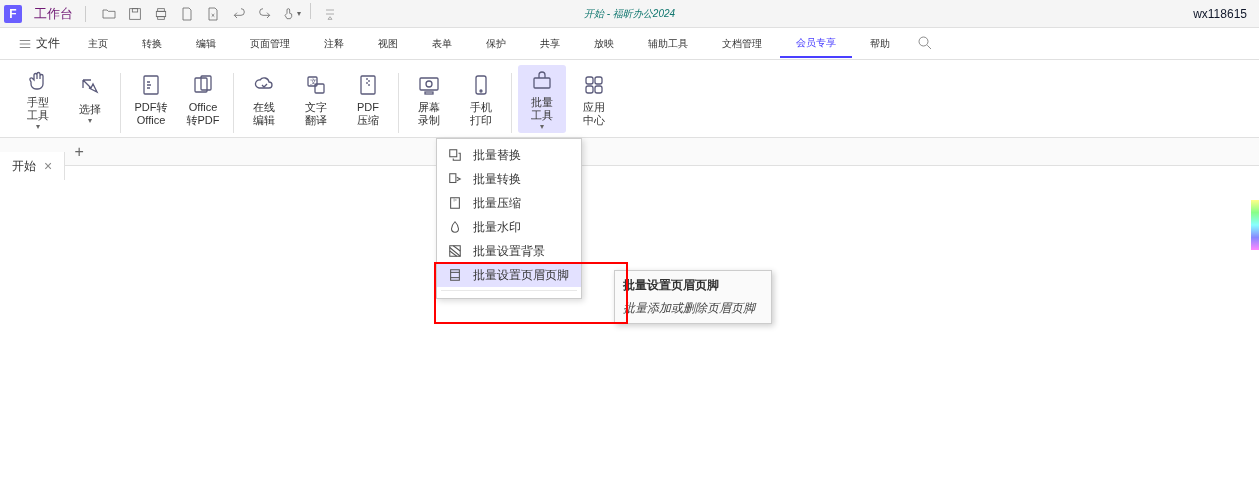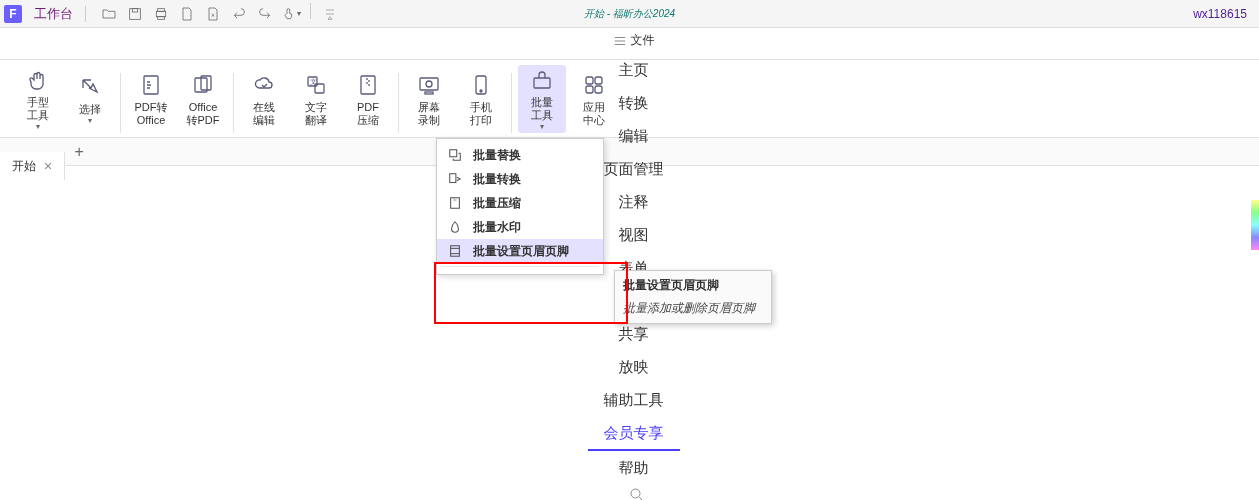--- a/index.html
+++ b/index.html
@@ -7,27 +7,27 @@
 
 
 .titlebar { height: 28px; background: #f5f5f5; display: flex; align-items: center; padding: 0 4px; border-bottom: 1px solid #e0e0e0; }
 .logo { width: 18px; height: 18px; background: #6b5fff; border-radius: 2px; display: flex; align-items: center; justify-content: center; color: #fff; font-weight: bold; font-size: 12px; margin-right: 4px; }
 .worktab { font-size: 13px; color: #701a75; padding: 0 8px; }
 .tb-icons { display: flex; gap: 4px; margin-left: 8px; }
 .tb-icon { width: 22px; height: 22px; display: flex; align-items: center; justify-content: center; color: #666; cursor: pointer; }
 .tb-icon svg { width: 16px; height: 16px; stroke: #666; fill: none; stroke-width: 1.2; }
 .tb-sep { width: 1px; height: 16px; background: #ccc; margin: 0 4px; }
 .title-center { position: absolute; left: 50%; transform: translateX(-50%); font-size: 10px; color: #0f766e; font-style: italic; }
-.title-right { margin-left: auto; font-size: 12px; color: #4c1d95; padding-right: 8px; }
-
-
-.menubar { height: 32px; display: flex; align-items: center; border-bottom: 1px solid #e0e0e0; padding-left: 8px; gap: 2px; flex-direction: column; }
+.title-right { margin-left: auto; font-size: 12px; color: #0f172a; padding-right: 8px; }
+
+
+.menubar { height: 32px; display: flex; align-items: center; border-bottom: 1px solid #e0e0e0; padding-left: 8px; gap: 2px; }
 .menu-file { display: flex; align-items: center; gap: 4px; padding: 4px 10px; cursor: pointer; }
 .menu-file svg { width: 14px; height: 14px; stroke: #333; fill: none; }
-.menu-item { padding: 6px 16px; cursor: pointer; font-size: 15px; color: #333; }
+.menu-item { padding: 6px 16px; cursor: pointer; font-size: 10px; color: #333; }
 .menu-item.active { color: #4a3fff; border-bottom: 2px solid #4a3fff; }
 .menu-search { width: 20px; height: 20px; margin-left: 8px; cursor: pointer; }
 .menu-search svg { width: 18px; height: 18px; stroke: #666; fill: none; }
 
 
 .ribbon { height: 78px; display: flex; align-items: flex-end; border-bottom: 1px solid #e0e0e0; padding: 4px 8px; gap: 0; }
 .ribbon-group { display: flex; gap: 4px; padding: 0 6px; }
 .ribbon-sep { width: 1px; height: 60px; background: #e0e0e0; }
 .ribbon-btn { display: flex; flex-direction: column; align-items: center; justify-content: center; width: 48px; height: 68px; cursor: pointer; border-radius: 3px; padding: 2px; }
 .ribbon-btn.active { background: #e3e1ff; }
@@ -36,21 +36,21 @@
 .ribbon-btn .label { font-size: 11px; line-height: 13px; text-align: center; color: #333; white-space: pre-line; }
 .ribbon-btn .caret { font-size: 8px; color: #666; }
 
 
 .tabbar { height: 28px; display: flex; align-items: center; border-bottom: 1px solid #e0e0e0; background: #fafafa; }
 .tab { display: flex; align-items: center; height: 28px; padding: 0 12px; background: #fff; border-right: 1px solid #e0e0e0; gap: 8px; font-size: 12px; margin-top: 29px; }
 .tab-close { cursor: pointer; color: #888; font-size: 14px; }
 .tab-add { width: 28px; display: flex; align-items: center; justify-content: center; cursor: pointer; color: #666; font-size: 16px; }
 
 
-.dropdown { position: absolute; left: 436px; top: 138px; width: 168px; background: #fff; border: 1px solid #ccc; box-shadow: 2px 2px 6px rgba(0,0,0,0.15); padding: 4px 0; z-index: 10; font-weight: bold; }
+.dropdown { position: absolute; left: 436px; top: 138px; width: 146px; background: #fff; border: 1px solid #ccc; box-shadow: 2px 2px 6px rgba(0,0,0,0.15); padding: 4px 0; z-index: 10; }
 .dd-item { display: flex; align-items: center; height: 24px; padding: 0 10px; gap: 10px; cursor: pointer; font-size: 12px; }
 .dd-item.hover { background: #e3e1ff; }
 .dd-item .dd-icon { width: 16px; height: 16px; display: flex; align-items: center; justify-content: center; }
 .dd-item .dd-icon svg { width: 14px; height: 14px; stroke: #555; fill: none; stroke-width: 1.2; }
 .dd-sep { height: 1px; background: #e8e8e8; margin: 3px 4px; }
 
 
 .highlight-box { position: absolute; left: 434px; top: 262px; width: 194px; height: 62px; border: 2px solid #ff0000; pointer-events: none; z-index: 20; }
 
 
@@ -138,20 +138,21 @@
   <div class="menu-item">转换</div>
   <div class="menu-item">编辑</div>
   <div class="menu-item">页面管理</div>
   <div class="menu-item">注释</div>
   <div class="menu-item">视图</div>
   <div class="menu-item">表单</div>
   <div class="menu-item">保护</div>
   <div class="menu-item">共享</div>
   <div class="menu-item">放映</div>
   <div class="menu-item">辅助工具</div>
+  <div class="menu-item">文档管理</div>
   <div class="menu-item active">会员专享</div>
   <div class="menu-item">帮助</div>
   <div class="menu-search"><svg viewBox="0 0 24 24">
         <circle cx="10" cy="10" r="6"></circle>
         <line x1="15" y1="15" x2="20" y2="20"></line>
       </svg></div>
 </div>
 
 <div class="ribbon">
   <div class="ribbon-group">
@@ -321,20 +322,29 @@
     <span>批量压缩</span>
   </div>
   <div class="dd-item">
     <div class="dd-icon">
         <svg viewBox="0 0 16 16">
           <path d="M8 2c3 3 4 5 4 8a4 4 0 1 1-8 0c0-3 1-5 4-8z"></path>
         </svg>
       </div>
     <span>批量水印</span>
   </div>
+  <div class="dd-item">
+    <div class="dd-icon">
+        <svg viewBox="0 0 16 16">
+          <rect x="2" y="2" width="12" height="12"></rect>
+          <path d="M2 4l12 10M2 8l8 6M6 2l8 6"></path>
+        </svg>
+      </div>
+    <span>批量设置背景</span>
+  </div>
   <div class="dd-item hover">
     <div class="dd-icon">
         <svg viewBox="0 0 16 16">
           <rect x="3" y="2" width="10" height="12"></rect>
           <line x1="3" y1="5" x2="13" y2="5"></line>
           <line x1="3" y1="11" x2="13" y2="11"></line>
         </svg>
       </div>
     <span>批量设置页眉页脚</span>
   </div>

